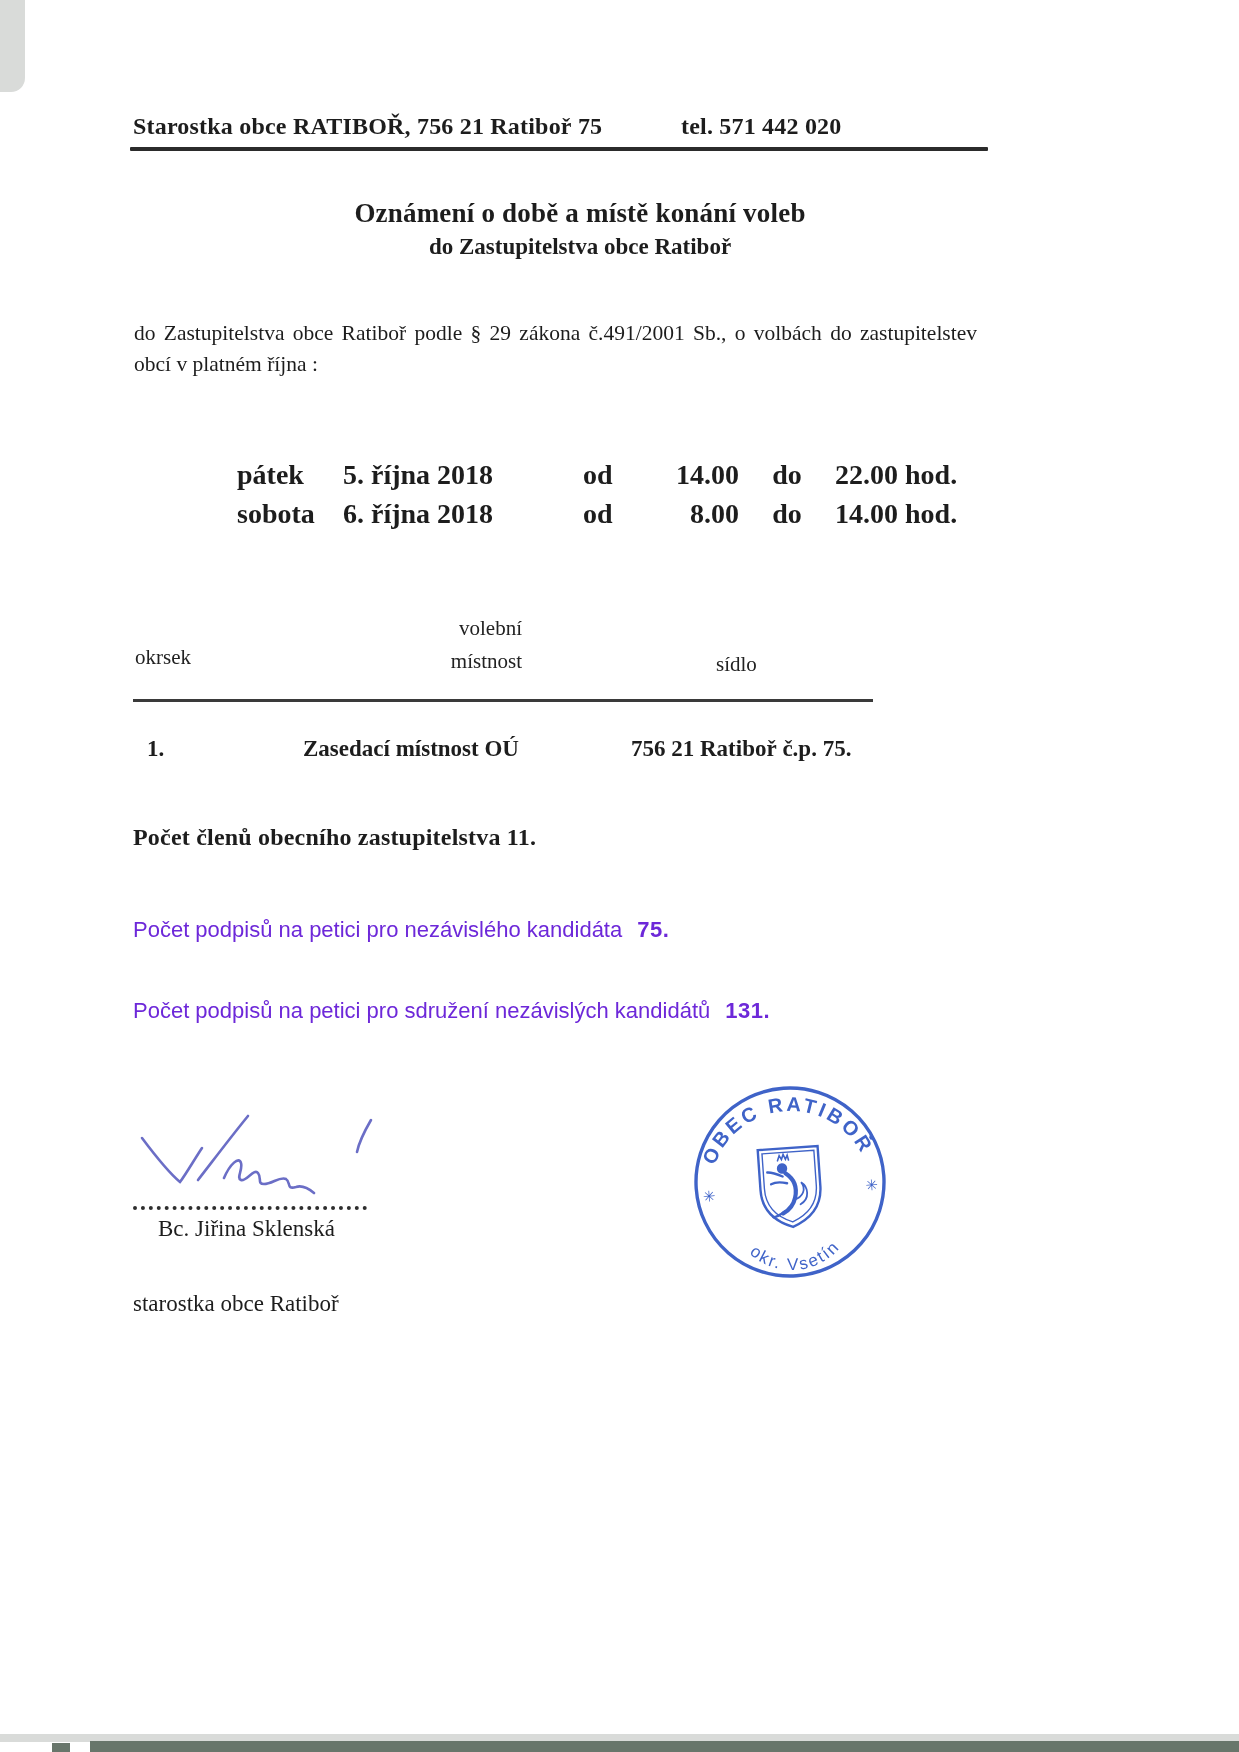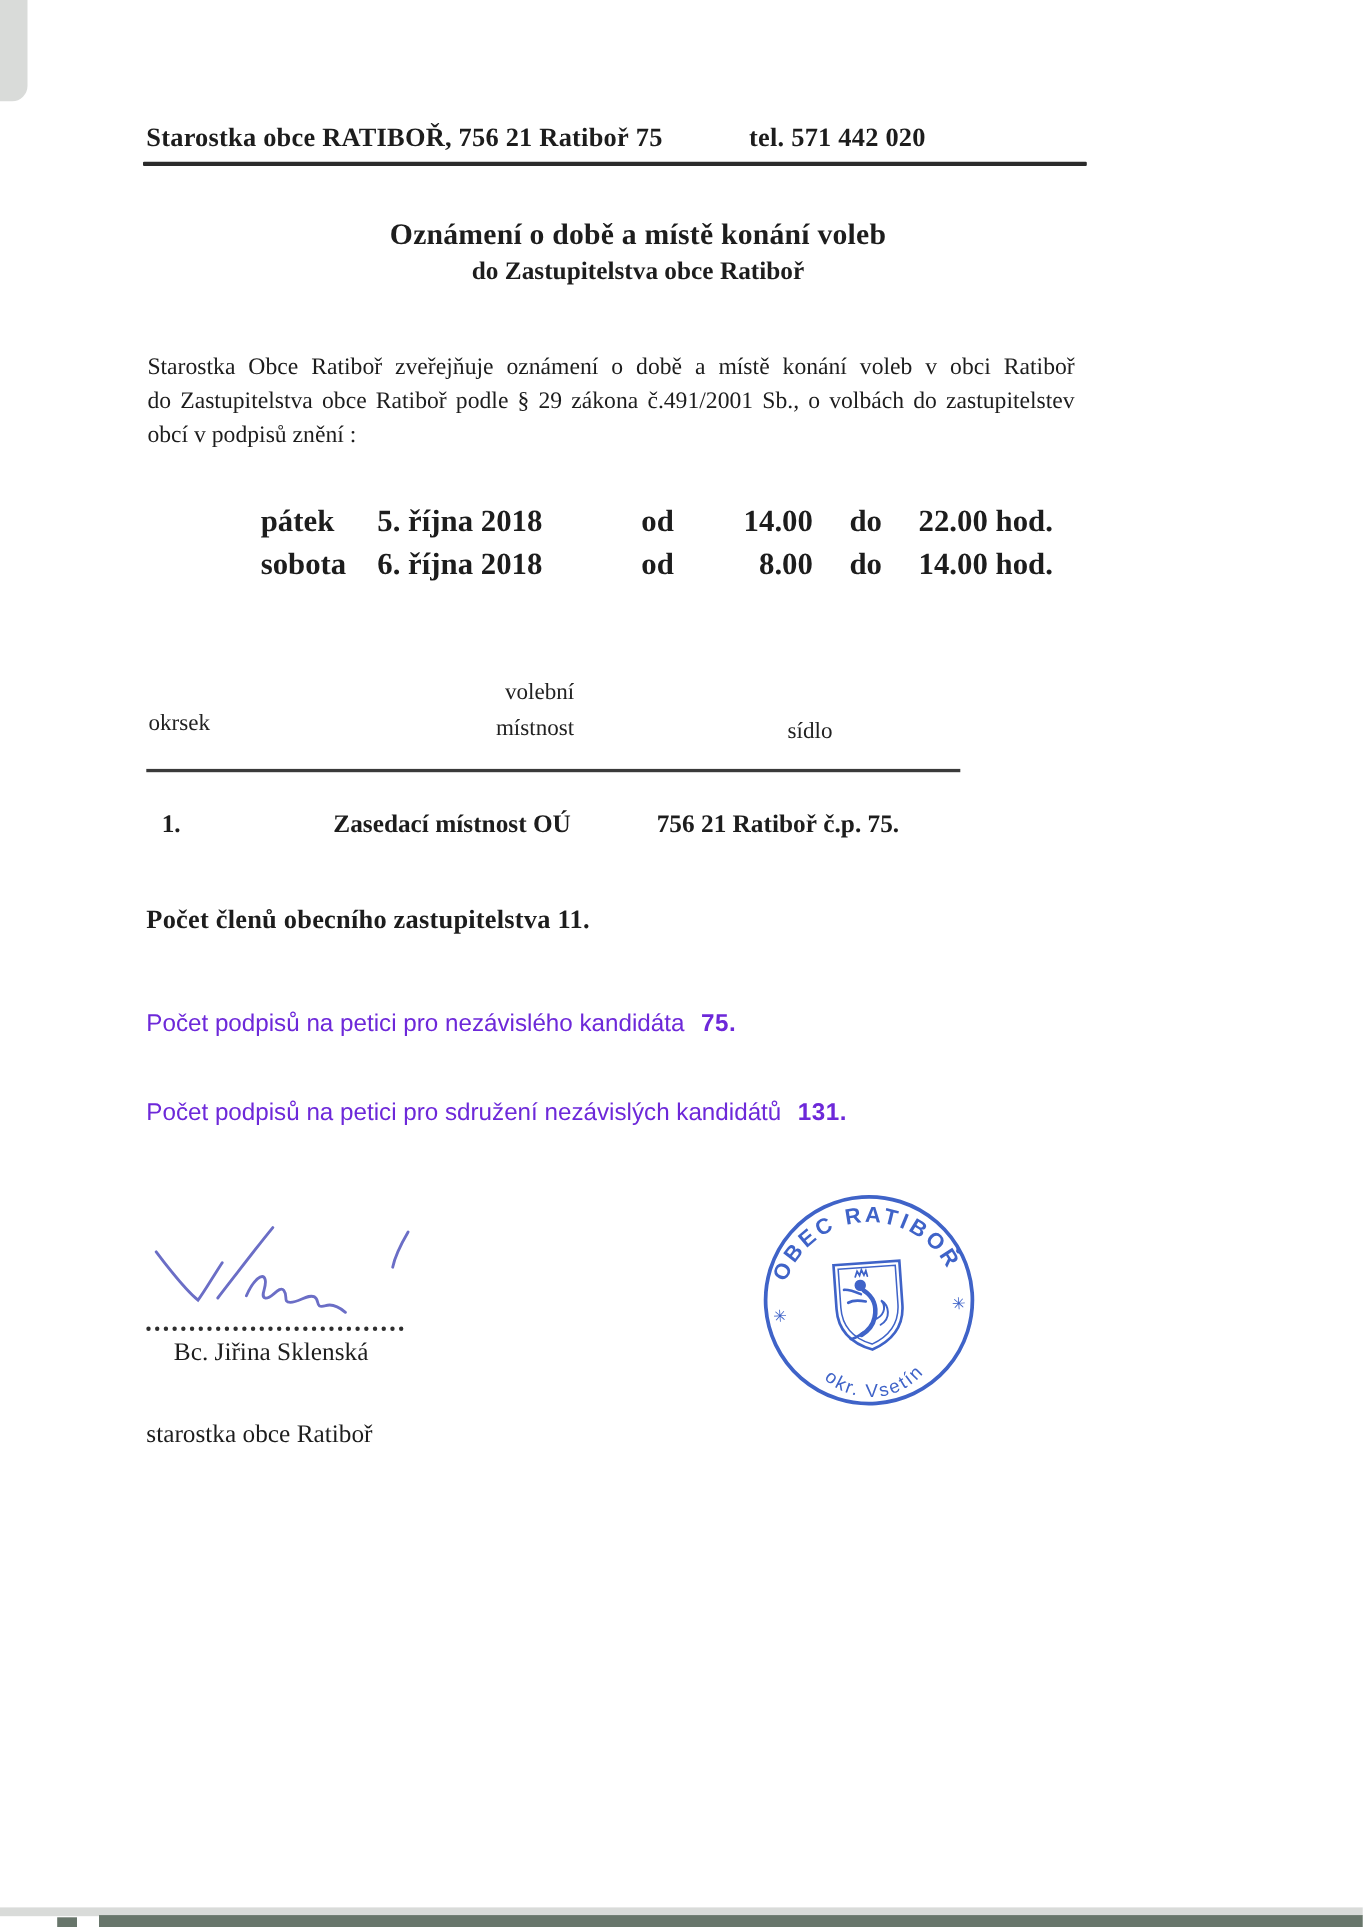--- a/index.html
+++ b/index.html
@@ -59,23 +59,22 @@
   <div class="abs hdr" style="left:133px;top:113px;">Starostka obce  RATIBOŘ, 756 21 Ratiboř 75</div>
   <div class="abs hdr" style="left:681px;top:113px;">tel.  571 442 020</div>
   <div class="abs hdr-rule" style="left:130px;top:147px;width:858px;"></div>
 
   <div class="abs title-wrap">
     <div class="t1">Oznámení o době a místě konání voleb</div>
     <div class="t2">do Zastupitelstva obce Ratiboř</div>
   </div>
 
   <div class="abs intro">
-    <div class="just">Starostka Obce Ratiboř zveřejňuje oznámení o době a místě konání voleb v obci Ratiboř</div>
     <div class="just">do Zastupitelstva obce Ratiboř podle § 29 zákona č.491/2001 Sb., o volbách do zastupitelstev</div>
-    <div>obcí v podpisů znění  :</div>
+    <div>obcí v platném října  :</div>
   </div>
 
   <div class="abs sched">
     <div>pátek</div>
     <div>5. října 2018</div>
     <div>od</div>
     <div class="r">14.00</div>
     <div class="c">do</div>
     <div>22.00 hod.</div>
 
@@ -90,21 +89,21 @@
   <div class="abs th" style="left:135px;top:645px;">okrsek</div>
   <div class="abs th th-center">
     <div>volební</div>
     <div>místnost</div>
   </div>
   <div class="abs th" style="left:716px;top:652px;">sídlo</div>
   <div class="abs tbl-rule"></div>
 
   <div class="abs cell" style="left:147px;top:736px;">1.</div>
   <div class="abs cell" style="left:303px;top:736px;">Zasedací místnost OÚ</div>
-  <div class="abs cell" style="left:597px;top:736px;">756 21 Ratiboř  č.p. 75.</div>
+  <div class="abs cell" style="left:631px;top:736px;">756 21 Ratiboř  č.p. 75.</div>
 
   <div class="abs members">Počet členů obecního zastupitelstva 11.</div>
 
   <div class="abs petition" style="left:133px;top:917px;">
     <span>Počet podpisů na petici pro nezávislého kandidáta</span><b>75.</b>
   </div>
   <div class="abs petition" style="left:133px;top:998px;">
     <span>Počet podpisů na petici pro sdružení nezávislých kandidátů</span><b>131.</b>
   </div>
 

